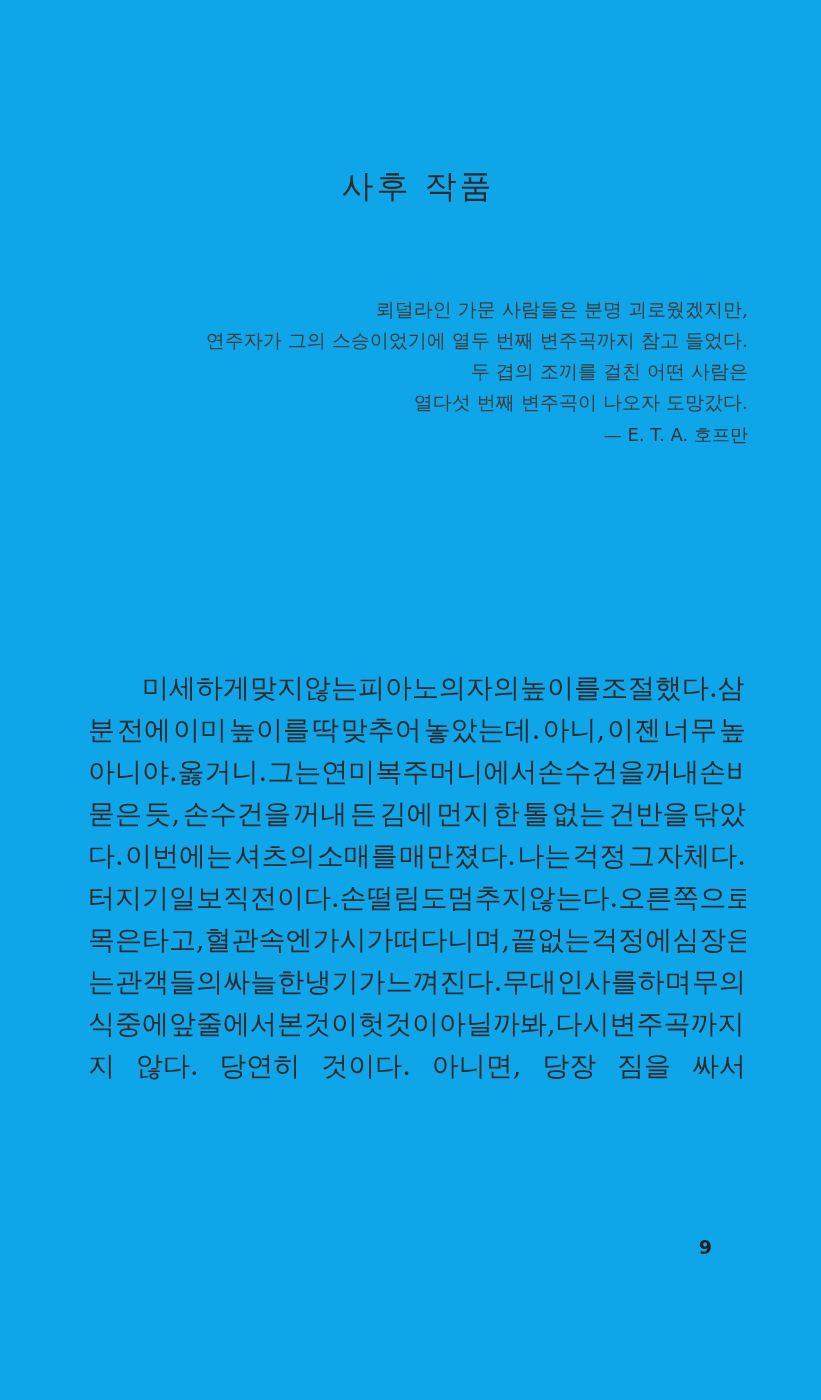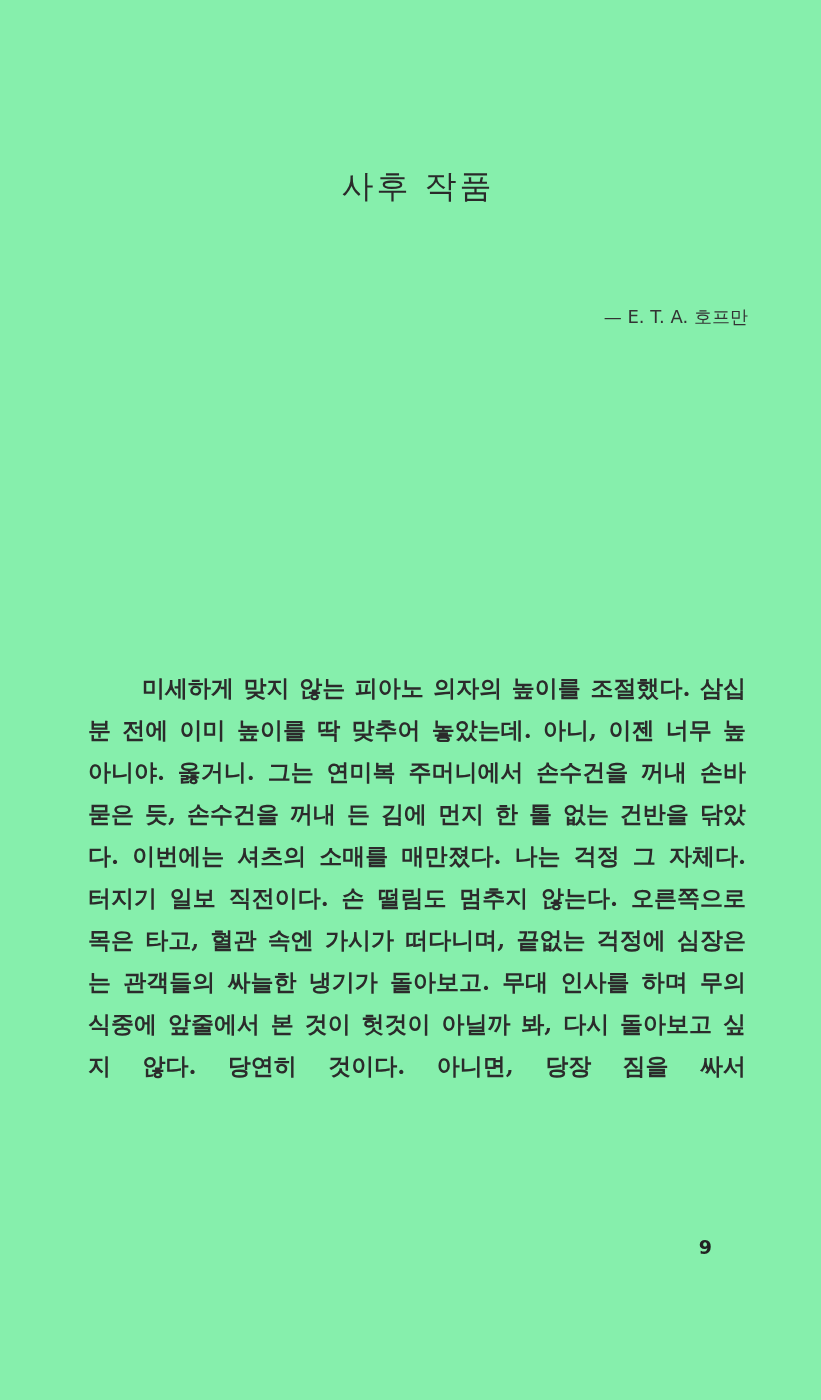--- a/index.html
+++ b/index.html
@@ -11,21 +11,21 @@
     width: 821px;
     height: 1400px;
     position: relative;
     overflow: hidden;
     font-family: "DejaVu Serif", serif;
     color: #2e2e2e;
   }
   .page {
     position: absolute;
     inset: 0;
-    background: #86efac;
+    background: #0ea5e9;
   }
   .chapter-title {
     position: absolute;
     top: 165px;
     left: 88px;
     width: 660px;
     margin: 0;
     text-align: center;
     font-size: 32px;
     font-weight: normal;
@@ -42,32 +42,31 @@
     line-height: 31px;
     color: #3d3d3d;
   }
   .ep-line {
     white-space: nowrap;
   }
   .attribution {
     font-family: "DejaVu Sans", sans-serif;
     font-size: 18px;
     color: #333333;
-    margin-top: 7px;
+    margin-top: 1px;
   }
   .body-text {
     position: absolute;
     top: 667px;
     left: 88px;
     width: 658px;
-    font-size: 23px;
+    font-size: 27px;
     line-height: 42px;
     color: #2b2b2b;
     overflow: hidden;
-    font-weight: bold;
   }
   .body-line {
     display: flex;
     justify-content: space-between;
     height: 42px;
     white-space: pre;
   }
   .body-line.indent {
     padding-left: 54px;
   }
@@ -82,31 +81,37 @@
   }
 </style>
 </head>
 <body>
 
 <div class="page">
 
   <h1 class="chapter-title">사후 작품</h1>
 
   <div class="epigraph">
+    <div>
+        <div class="ep-line">뢰덜라인 가문 사람들은 분명 괴로웠겠지만,</div>
+        <div class="ep-line">연주자가 그의 스승이었기에 열두 번째 변주곡까지 참고 들었다.</div>
+        <div class="ep-line">두 겹의 조끼를 걸친 어떤 사람은</div>
+        <div class="ep-line">열다섯 번째 변주곡이 나오자 도망갔다.</div>
+      </div>
     <div class="attribution">— E. T. A. 호프만</div>
   </div>
 
   <div class="body-text">
       <div class="body-line indent"><span>미세하게</span><span>맞지</span><span>않는</span><span>피아노</span><span>의자의</span><span>높이를</span><span>조절했다.</span><span>삼십</span></div>
       <div class="body-line"><span>분</span><span>전에</span><span>이미</span><span>높이를</span><span>딱</span><span>맞추어</span><span>놓았는데.</span><span>아니,</span><span>이젠</span><span>너무</span><span>높</span></div>
       <div class="body-line"><span>아니야.</span><span>옳거니.</span><span>그는</span><span>연미복</span><span>주머니에서</span><span>손수건을</span><span>꺼내</span><span>손바</span></div>
       <div class="body-line"><span>묻은</span><span>듯,</span><span>손수건을</span><span>꺼내</span><span>든</span><span>김에</span><span>먼지</span><span>한</span><span>톨</span><span>없는</span><span>건반을</span><span>닦았</span></div>
       <div class="body-line"><span>다.</span><span>이번에는</span><span>셔츠의</span><span>소매를</span><span>매만졌다.</span><span>나는</span><span>걱정</span><span>그</span><span>자체다.</span></div>
       <div class="body-line"><span>터지기</span><span>일보</span><span>직전이다.</span><span>손</span><span>떨림도</span><span>멈추지</span><span>않는다.</span><span>오른쪽으로</span></div>
       <div class="body-line"><span>목은</span><span>타고,</span><span>혈관</span><span>속엔</span><span>가시가</span><span>떠다니며,</span><span>끝없는</span><span>걱정에</span><span>심장은</span></div>
-      <div class="body-line"><span>는</span><span>관객들의</span><span>싸늘한</span><span>냉기가</span><span>돌아보고.</span><span>무대</span><span>인사를</span><span>하며</span><span>무의</span></div>
-      <div class="body-line"><span>식중에</span><span>앞줄에서</span><span>본</span><span>것이</span><span>헛것이</span><span>아닐까</span><span>봐,</span><span>다시</span><span>돌아보고</span><span>싶</span></div>
+      <div class="body-line"><span>는</span><span>관객들의</span><span>싸늘한</span><span>냉기가</span><span>느껴진다.</span><span>무대</span><span>인사를</span><span>하며</span><span>무의</span></div>
+      <div class="body-line"><span>식중에</span><span>앞줄에서</span><span>본</span><span>것이</span><span>헛것이</span><span>아닐까</span><span>봐,</span><span>다시</span><span>변주곡까지</span><span>싶</span></div>
       <div class="body-line"><span>지</span><span>않다.</span><span>당연히</span><span>것이다.</span><span>아니면,</span><span>당장</span><span>짐을</span><span>싸서</span></div>
     </div>
 
   <div class="pagenum">9</div>
 
 </div>
 
 </body></html>

